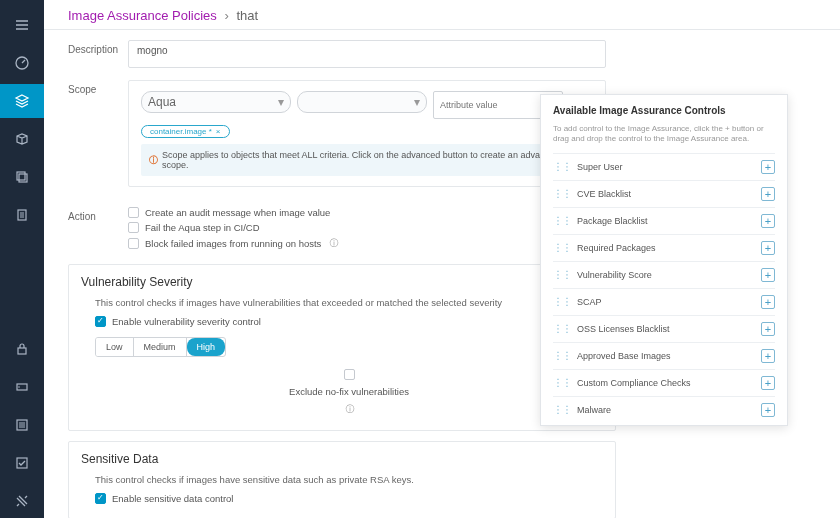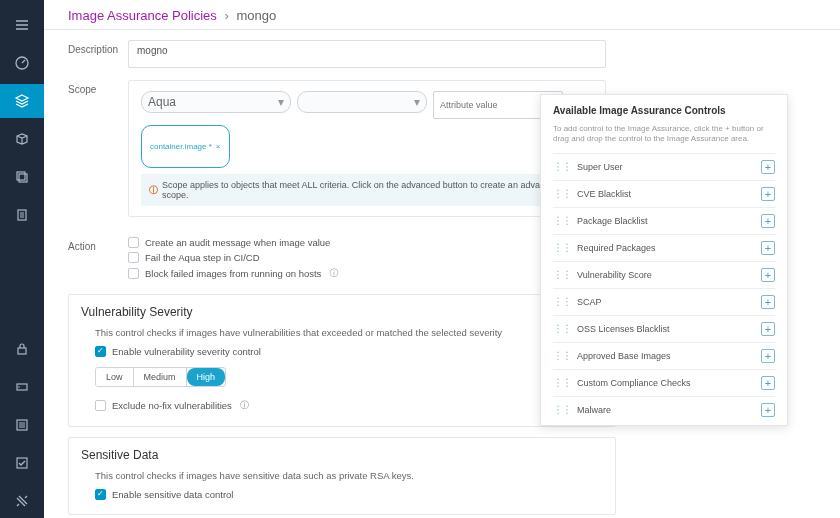--- a/index.html
+++ b/index.html
@@ -22,21 +22,21 @@
   .row-body { flex: 1; }
   .desc-input { width: 478px; height: 28px; border: 1px solid #dcdfe3; border-radius: 2px; padding: 4px 8px; font-size: 10px; color: #555; resize: none; }
   .panel { border: 1px solid #e5e8eb; border-radius: 2px; padding: 10px 12px; margin-bottom: 10px; width: 548px; }
   .scope-selects { display: flex; gap: 6px; margin-bottom: 6px; }
   .sel { border: 1px solid #d0d4d9; border-radius: 10px; height: 22px; font-size: 12px; color: #666; padding: 1px 6px; display: flex; align-items: center; justify-content: space-between; background: #fafbfc; }
   .sel .caret { color: #999; }
   .sel.w1 { width: 150px; }
   .sel.w2 { width: 130px; }
   .attr-input { border: 1px solid #d0d4d9; border-radius: 2px; height: 28px; width: 130px; font-size: 9px; padding: 0 6px; color: #aaa; }
   .chip-row { margin: 6px 0; }
-  .chip { display: inline-flex; align-items: center; border: 1px solid #2aa7cc; color: #2aa7cc; border-radius: 10px; font-size: 8px; padding: 16px 8px; gap: 4px; background:#fff; }
+  .chip { display: inline-flex; align-items: center; border: 1px solid #2aa7cc; color: #2aa7cc; border-radius: 10px; font-size: 8px; padding: 1px 8px; gap: 4px; background:#fff; }
   .scope-note { background: #eef6fa; border-radius: 2px; padding: 6px 8px; font-size: 9px; color: #555; display: flex; align-items: center; gap: 4px; }
   .scope-note .info { color: #e07a3f; font-weight: bold; }
   .chk-line { display: flex; align-items: center; gap: 6px; font-size: 9.5px; color: #555; margin-bottom: 4px; }
   .chk { width: 11px; height: 11px; border: 1px solid #c5c9cf; border-radius: 2px; flex-shrink: 0; }
   .chk.on { background: #0096c7; border-color: #0096c7; position: relative; }
   .chk.on::after { content: "✓"; color: #fff; font-size: 8px; position: absolute; top: -1px; left: 1px; }
   .section-title { font-size: 12px; color: #333; font-weight: 500; margin-bottom: 8px; }
   .section-desc { font-size: 9.5px; color: #666; margin-bottom: 8px; }
   .seg { display: inline-flex; border: 1px solid #d0d4d9; border-radius: 3px; overflow: hidden; margin: 6px 0; }
   .seg-btn { font-size: 9px; padding: 4px 10px; color: #555; background: #fff; border-right: 1px solid #d0d4d9; cursor: pointer; }
@@ -122,21 +122,21 @@
         <svg viewBox="0 0 16 16">
           <path d="M13 3l-2 2M3 13l2-2M5 3l8 8M3 5l8 8" stroke="currentColor" stroke-width="1.3"></path>
         </svg>
       </div>
   </div>
 
   <div class="main">
     <div class="breadcrumb">
       <span class="root">Image Assurance Policies</span>
       <span class="sep">›</span>
-      <span class="leaf">mongo</span>
+      <span class="leaf">that</span>
     </div>
 
     <div class="content">
       <div class="row">
         <div class="row-label">Description</div>
         <div class="row-body">
           <textarea class="desc-input" style="">mogno</textarea>
         </div>
       </div>
 
@@ -194,21 +194,21 @@
           <div class="section-desc">This control checks if images have vulnerabilities that exceeded or matched the selected severity</div>
           <div class="chk-line">
               <span class="chk on"></span>
               <span>Enable vulnerability severity control</span>
             </div>
           <div class="seg">
             <div class="seg-btn">Low</div>
             <div class="seg-btn">Medium</div>
             <div class="seg-btn active">High</div>
           </div>
-          <div class="chk-line" style="margin-top:6px;">
+          <div class="chk-line" style="margin-top:6px;flex-direction:column;">
               <span class="chk"></span>
               <span>Exclude no-fix vulnerabilities</span>
               <span class="help">ⓘ</span>
             </div>
         </div>
       </div>
 
       <div class="panel">
         <div class="section-title">Sensitive Data</div>
         <div class="inner-pad">

